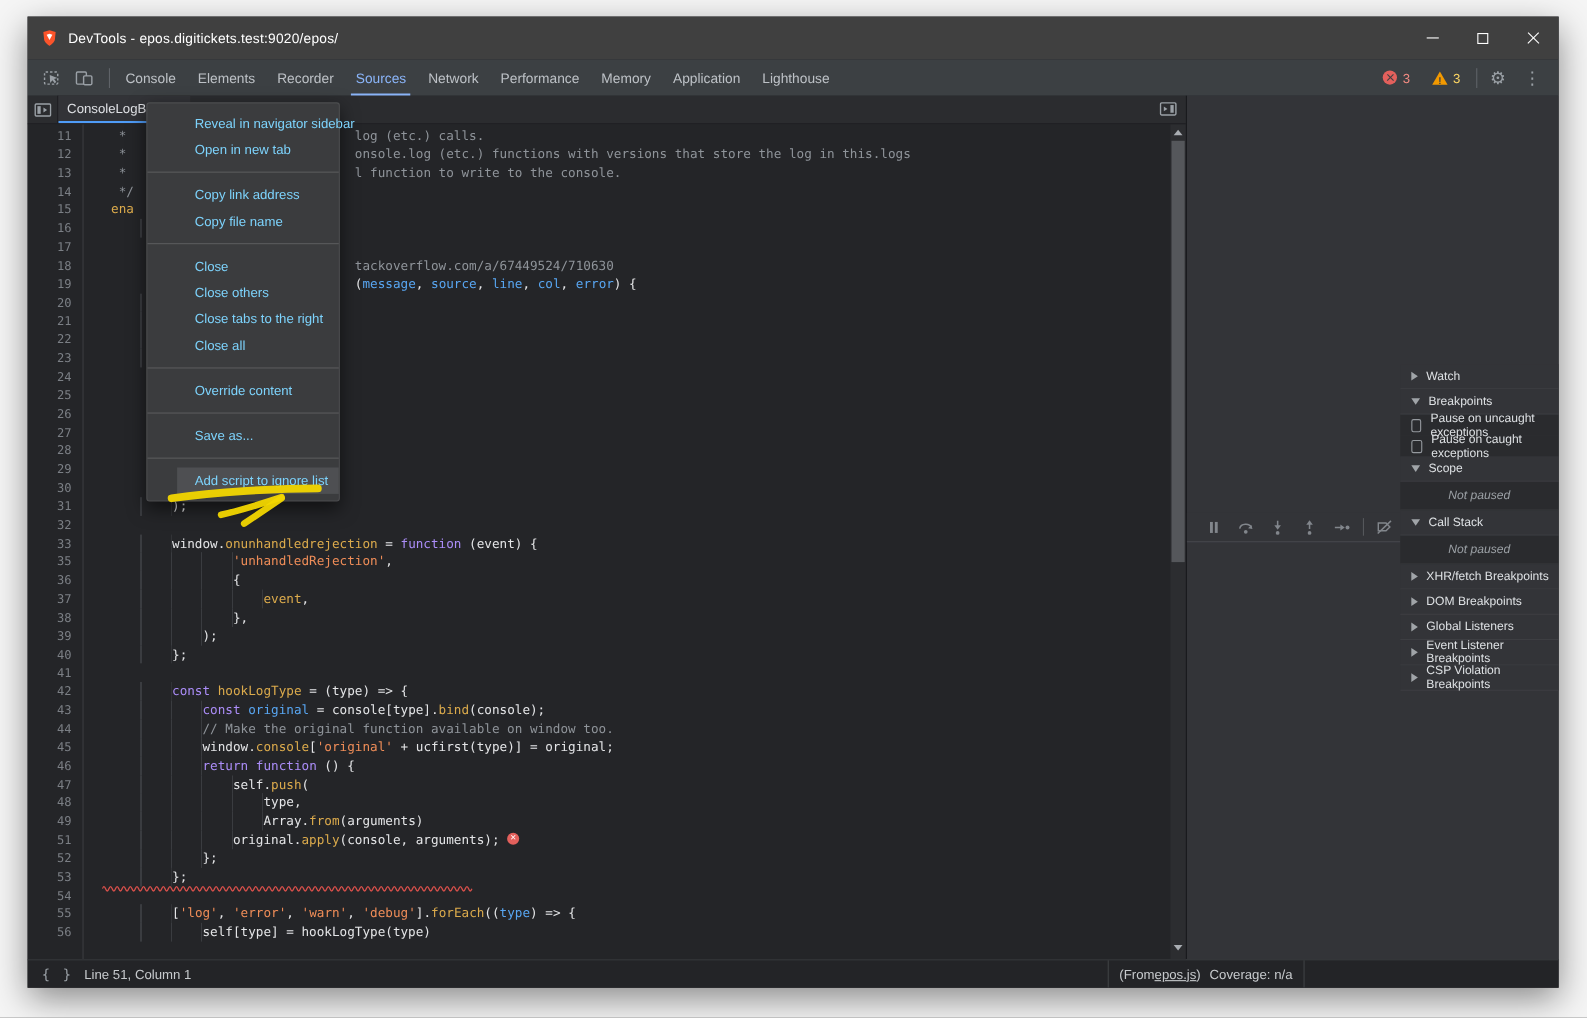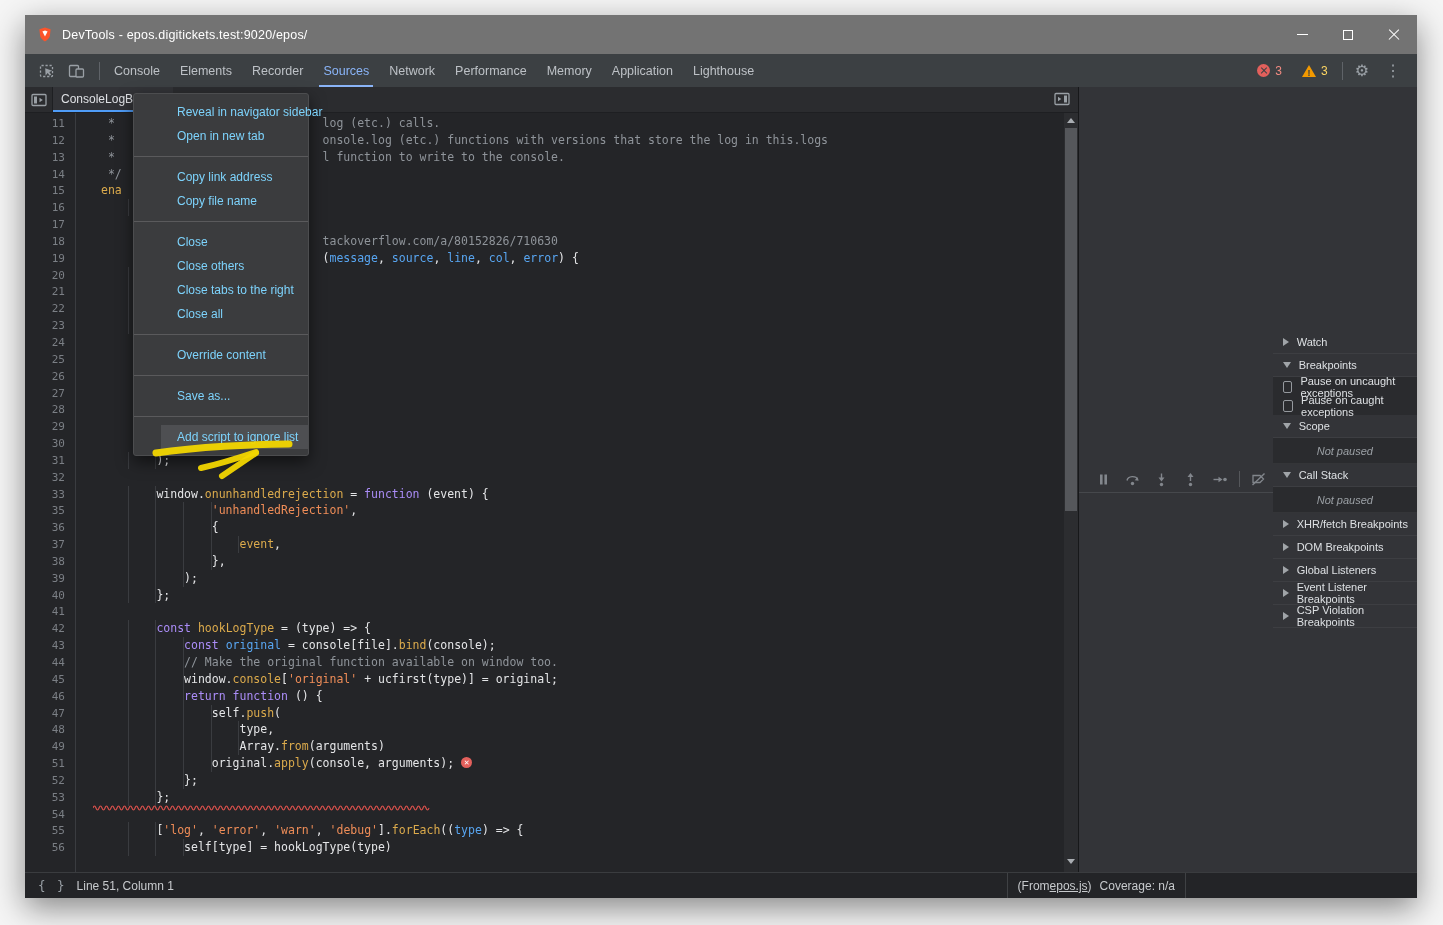--- a/index.html
+++ b/index.html
@@ -1,21 +1,21 @@
 <!DOCTYPE html>
 <html style="--accent: #8ab4f8; --error: #e3605c; --warning: #f29900; --marker: #f2d600;"><head>
 <meta charset="utf-8">
 <style>
   * { margin:0; padding:0; box-sizing:border-box; }
   html,body { background:#e9e9e9; }
   .stage { position:relative; width:1443px; height:925px; background:#f5f5f5; font-family:"Liberation Sans", sans-serif; }
   .win { position:absolute; left:25px; top:15px; width:1392px; height:883px; background:#242528; box-shadow:0 10px 30px rgba(0,0,0,.45); display:flex; flex-direction:column; overflow:hidden; }
 
   
-  .titlebar { height:39px; background:#737373; display:flex; align-items:center; color:#fff; flex:0 0 auto; }
+  .titlebar { height:39px; background:#404040; display:flex; align-items:center; color:#fff; flex:0 0 auto; }
   .titlebar .appicon { margin:0 9px 0 12px; display:flex; }
   .titlebar .title { font-size:12.5px; letter-spacing:.2px; }
   .wctrls { margin-left:auto; display:flex; align-items:center; height:100%; }
   .wbtn { width:46px; height:100%; display:flex; align-items:center; justify-content:center; }
   .ic-min { width:11px; height:1px; background:#fff; }
   .ic-max { width:10px; height:10px; border:1px solid #fff; }
   .ic-close { position:relative; width:12px; height:12px; }
   .ic-close i { position:absolute; left:-1px; top:5px; width:14px; height:1.3px; background:#fff; }
   .ic-close i:first-child { transform:rotate(45deg); }
   .ic-close i:last-child { transform:rotate(-45deg); }
@@ -205,21 +205,21 @@
         <div class="codearea">
           <div class="gutterline"></div>
           <div>
               <div class="cl"><span class="ln">11</span><span class="tk-c"> *</span><span>                              </span><span class="tk-c">log (etc.) calls.</span></div>
               <div class="cl"><span class="ln">12</span><span class="tk-c"> *</span><span>                              </span><span class="tk-c">onsole.log (etc.) functions with versions that store the log in this.logs</span></div>
               <div class="cl"><span class="ln">13</span><span class="tk-c"> *</span><span>                              </span><span class="tk-c">l function to write to the console.</span></div>
               <div class="cl"><span class="ln">14</span><span class="tk-c"> */</span></div>
               <div class="cl"><span class="ln">15</span><span class="tk-f">ena</span></div>
               <div class="cl"><span class="ln">16</span><span class="ind" style="width: 5ch;"></span></div>
               <div class="cl"><span class="ln">17</span></div>
-              <div class="cl"><span class="ln">18</span><span>                                </span><span class="tk-c">tackoverflow.com/a/80152826/710630</span></div>
+              <div class="cl"><span class="ln">18</span><span>                                </span><span class="tk-c">tackoverflow.com/a/67449524/710630</span></div>
               <div class="cl"><span class="ln">19</span><span>                                </span><span class="tk-p">(</span><span class="tk-d">message</span><span class="tk-p">, </span><span class="tk-d">source</span><span class="tk-p">, </span><span class="tk-d">line</span><span class="tk-p">, </span><span class="tk-d">col</span><span class="tk-p">, </span><span class="tk-d">error</span><span class="tk-p">) {</span></div>
               <div class="cl"><span class="ln">20</span><span class="ind" style="width: 5ch;"></span></div>
               <div class="cl"><span class="ln">21</span><span class="ind" style="width: 5ch;"></span></div>
               <div class="cl"><span class="ln">22</span><span class="ind" style="width: 5ch;"></span></div>
               <div class="cl"><span class="ln">23</span><span class="ind" style="width: 5ch;"></span></div>
               <div class="cl"><span class="ln">24</span></div>
               <div class="cl"><span class="ln">25</span></div>
               <div class="cl"><span class="ln">26</span></div>
               <div class="cl"><span class="ln">27</span></div>
               <div class="cl"><span class="ln">28</span></div>
@@ -229,21 +229,21 @@
               <div class="cl"><span class="ln">32</span></div>
               <div class="cl"><span class="ln">33</span><span class="ind" style="width: 8ch;"></span><span class="tk-p">window.</span><span class="tk-f">onunhandledrejection</span><span class="tk-p"> = </span><span class="tk-k">function</span><span class="tk-p"> (event) {</span></div>
               <div class="cl"><span class="ln">35</span><span class="ind" style="width: 16ch;"></span><span class="tk-s">'unhandledRejection'</span><span class="tk-p">,</span></div>
               <div class="cl"><span class="ln">36</span><span class="ind" style="width: 16ch;"></span><span class="tk-p">{</span></div>
               <div class="cl"><span class="ln">37</span><span class="ind" style="width: 20ch;"></span><span class="tk-f">event</span><span class="tk-p">,</span></div>
               <div class="cl"><span class="ln">38</span><span class="ind" style="width: 16ch;"></span><span class="tk-p">},</span></div>
               <div class="cl"><span class="ln">39</span><span class="ind" style="width: 12ch;"></span><span class="tk-p">);</span></div>
               <div class="cl"><span class="ln">40</span><span class="ind" style="width: 8ch;"></span><span class="tk-p">};</span></div>
               <div class="cl"><span class="ln">41</span></div>
               <div class="cl"><span class="ln">42</span><span class="ind" style="width: 8ch;"></span><span class="tk-k">const</span><span class="tk-p"> </span><span class="tk-f">hookLogType</span><span class="tk-p"> = (type) =&gt; {</span></div>
-              <div class="cl"><span class="ln">43</span><span class="ind" style="width: 12ch;"></span><span class="tk-k">const</span><span class="tk-p"> </span><span class="tk-d">original</span><span class="tk-p"> = console[file].</span><span class="tk-f">bind</span><span class="tk-p">(console);</span></div>
+              <div class="cl"><span class="ln">43</span><span class="ind" style="width: 12ch;"></span><span class="tk-k">const</span><span class="tk-p"> </span><span class="tk-d">original</span><span class="tk-p"> = console[type].</span><span class="tk-f">bind</span><span class="tk-p">(console);</span></div>
               <div class="cl"><span class="ln">44</span><span class="ind" style="width: 12ch;"></span><span class="tk-c">// Make the original function available on window too.</span></div>
               <div class="cl"><span class="ln">45</span><span class="ind" style="width: 12ch;"></span><span class="tk-p">window.</span><span class="tk-f">console</span><span class="tk-p">[</span><span class="tk-s">'original'</span><span class="tk-p"> + ucfirst(type)] = original;</span></div>
               <div class="cl"><span class="ln">46</span><span class="ind" style="width: 12ch;"></span><span class="tk-k">return</span><span class="tk-p"> </span><span class="tk-k">function</span><span class="tk-p"> () {</span></div>
               <div class="cl"><span class="ln">47</span><span class="ind" style="width: 16ch;"></span><span class="tk-p">self.</span><span class="tk-f">push</span><span class="tk-p">(</span></div>
               <div class="cl"><span class="ln">48</span><span class="ind" style="width: 20ch;"></span><span class="tk-p">type,</span></div>
               <div class="cl"><span class="ln">49</span><span class="ind" style="width: 20ch;"></span><span class="tk-p">Array.</span><span class="tk-f">from</span><span class="tk-p">(arguments)</span></div>
               <div class="cl"><span class="ln">51</span><span class="ind" style="width: 16ch;"></span><span class="tk-p">original.</span><span class="tk-f">apply</span><span class="tk-p">(console, arguments);</span><span class="err-ic"></span></div>
               <div class="cl"><span class="ln">52</span><span class="ind" style="width: 12ch;"></span><span class="tk-p">};</span></div>
               <div class="cl"><span class="ln">53</span><span class="ind" style="width: 8ch;"></span><span class="tk-p">};</span></div>
               <div class="cl"><span class="ln">54</span></div>

